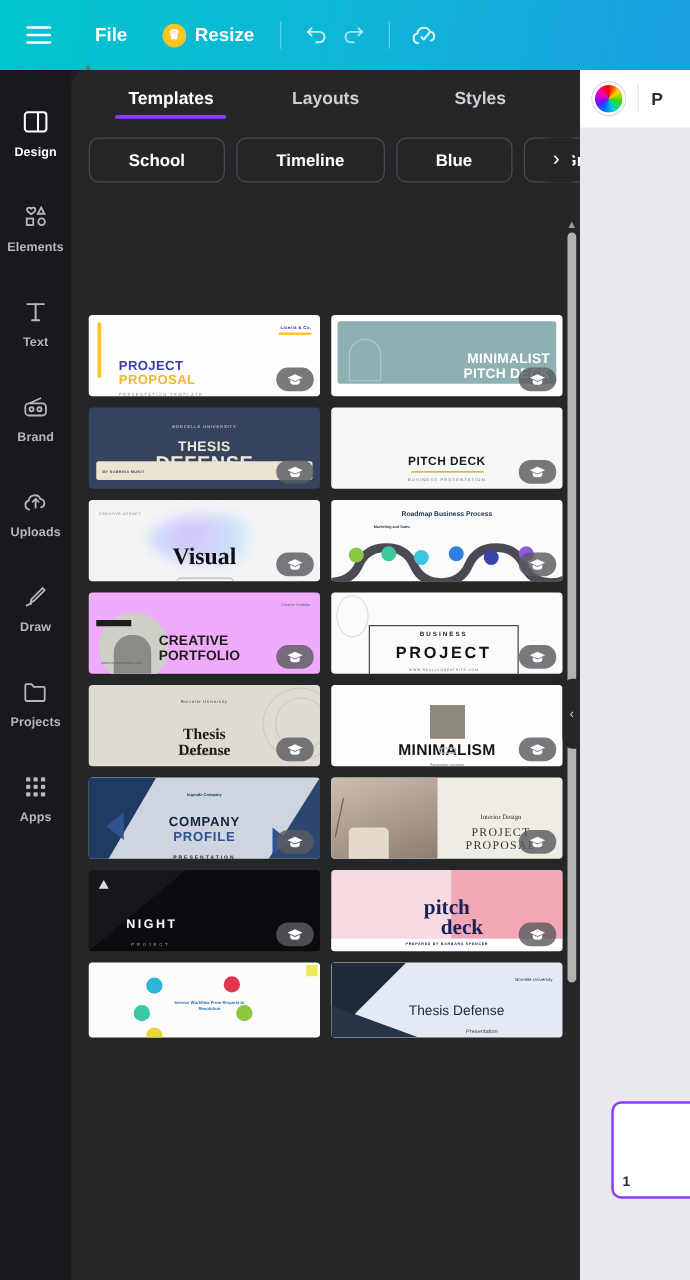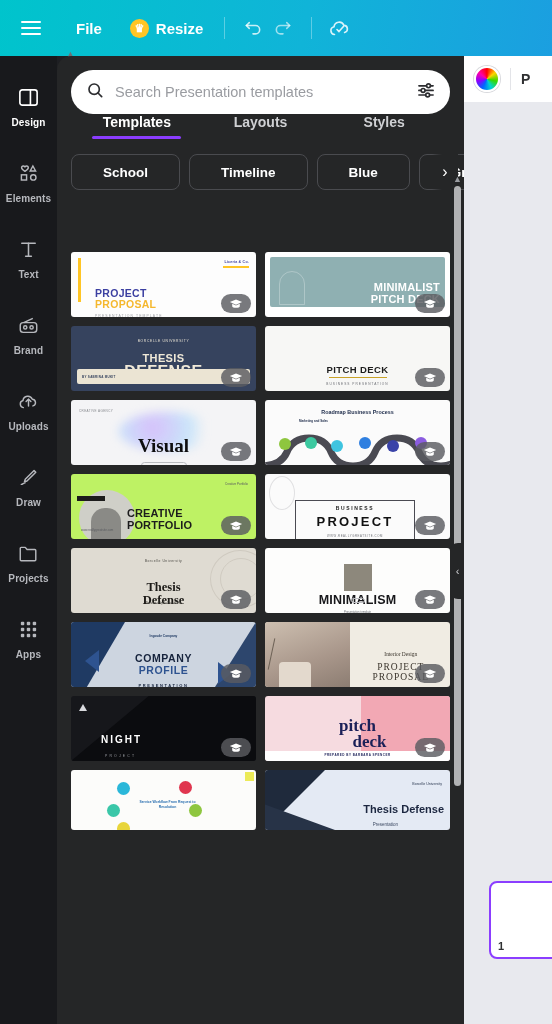--- a/index.html
+++ b/index.html
@@ -277,39 +277,20 @@
       </span>
       <span class="rail-label">Apps</span>
     </div>
 
     <div class="rail-scroll-arrow" style="bottom:4px;">▼</div>
   </div>
 
   <div class="panel">
     <div class="panel-head">
 
-      <div class="searchbar">
-        <span>
-          <svg width="20" height="20" viewBox="0 0 24 24" fill="none" stroke="#2c2d30" stroke-width="2" stroke-linecap="round">
-            <circle cx="11" cy="11" r="6.2"></circle>
-              <line x1="15.6" y1="15.6" x2="20" y2="20"></line>
-          </svg>
-        </span>
-        <input class="search-input" type="text" placeholder="Search Presentation templates" style="">
-        <span>
-          <svg width="20" height="20" viewBox="0 0 24 24" fill="none" stroke="#2c2d30" stroke-width="2" stroke-linecap="round">
-            <line x1="3.5" y1="7" x2="20.5" y2="7"></line>
-              <circle cx="15" cy="7" r="2.3" fill="#fff"></circle>
-            <line x1="3.5" y1="12.5" x2="20.5" y2="12.5"></line>
-              <circle cx="8.5" cy="12.5" r="2.3" fill="#fff"></circle>
-            <line x1="3.5" y1="18" x2="20.5" y2="18"></line>
-              <circle cx="14" cy="18" r="2.3" fill="#fff"></circle>
-          </svg>
-        </span>
-      </div>
 
       <div class="tabs">
         <div class="tab active">Templates</div>
         <div class="tab">Layouts</div>
         <div class="tab">Styles</div>
       </div>
     </div>
 
     <div class="chips">
       <div class="chip">School</div>
@@ -407,21 +388,21 @@
           <div style="position:absolute;top:37px;left:150px;width:12px;height:12px;border-radius:50%;background:#8b5ce0;"></div>
           <div class="tn-txt" style="left:34px;top:19px;font-size:3px;font-weight:bold;color:#1d2b4a;">Marketing and Sales</div>
           <div class="cap">
             <svg width="14" height="11" viewBox="0 0 24 18" fill="#fff">
                 <path d="M12 2 1.5 6.6 12 11.2 22.5 6.6z"></path>
                 <path d="M5.5 9.6v4c0 1.6 2.9 2.8 6.5 2.8s6.5-1.2 6.5-2.8v-4L12 12.6z"></path>
               </svg>
           </div>
         </div>
 
-        <div class="thumb" style="background:#bef264;">
+        <div class="thumb" style="background:#f0abfc;">
           <div style="position:absolute;left:8px;top:16px;width:56px;height:56px;border-radius:50%;background:#cfcfc8;"></div>
           <div style="position:absolute;left:20px;top:34px;width:30px;height:38px;border-radius:14px 14px 0 0;background:#8a8a86;"></div>
           <div style="position:absolute;left:6px;top:22px;width:28px;height:5px;background:#1c1c1c;"></div>
           <div class="tn-txt" style="left:56px;top:34px;font-size:11px;font-weight:bold;color:#1c1c1c;letter-spacing:.1px;line-height:1.06;">
             CREATIVE<br>PORTFOLIO
           </div>
           <div class="tn-txt" style="right:8px;top:8px;font-size:3px;color:#5a5c60;">Creative Portfolio</div>
           <div class="tn-txt" style="left:10px;bottom:7px;font-size:3px;color:#5a5c60;">www.reallygreatsite.com</div>
           <div class="cap">
             <svg width="14" height="11" viewBox="0 0 24 18" fill="#fff">
@@ -543,21 +524,21 @@
           <div style="position:absolute;left:36px;top:34px;width:13px;height:13px;border-radius:50%;background:#3ac7a8;"></div>
           <div style="position:absolute;left:118px;top:34px;width:13px;height:13px;border-radius:50%;background:#8ec63f;"></div>
           <div style="position:absolute;left:46px;top:52px;width:13px;height:13px;border-radius:50%;background:#e8d53a;"></div>
           <div class="tn-txt" style="left:62px;right:54px;top:30px;text-align:center;font-size:3.4px;font-weight:bold;color:#2a6fb0;line-height:1.35;">Service Workflow From Request to Resolution</div>
         </div>
 
         <div class="thumb" style="background:#e4eaf4;height:60px;">
           <div style="position:absolute;left:0;top:0;width:60px;height:60px;background:#1f2a3c;clip-path:polygon(0 0,100% 0,0 100%);"></div>
           <div style="position:absolute;left:0;bottom:0;width:70px;height:32px;background:#273347;clip-path:polygon(0 100%,0 20%,100% 100%);"></div>
           <div class="tn-txt" style="right:8px;top:12px;font-size:3.6px;color:#2c3a52;">Borcelle University</div>
-          <div class="tn-txt" style="left:62px;right:6px;top:33px;text-align:right;font-size:11px;font-weight:bold;color:#1c2740;">Thesis Defense</div>
+          <div class="tn-txt" style="left:62px;right:6px;top:33px;text-align:left;font-size:11px;font-weight:normal;color:#1c2740;">Thesis Defense</div>
           <div class="tn-txt" style="left:62px;right:6px;top:52px;text-align:center;font-size:4.5px;color:#3d4a63;">Presentation</div>
         </div>
 
       </div>
     </div>
 
     <div class="panel-scroll-up">▲</div>
     <div class="panel-scroll"></div>
     <div class="collapse-tab">‹</div>
   </div>

